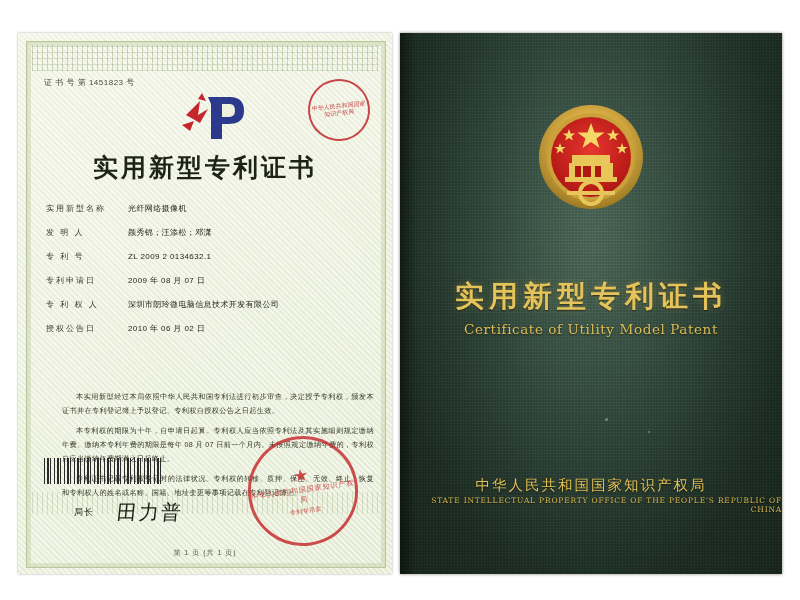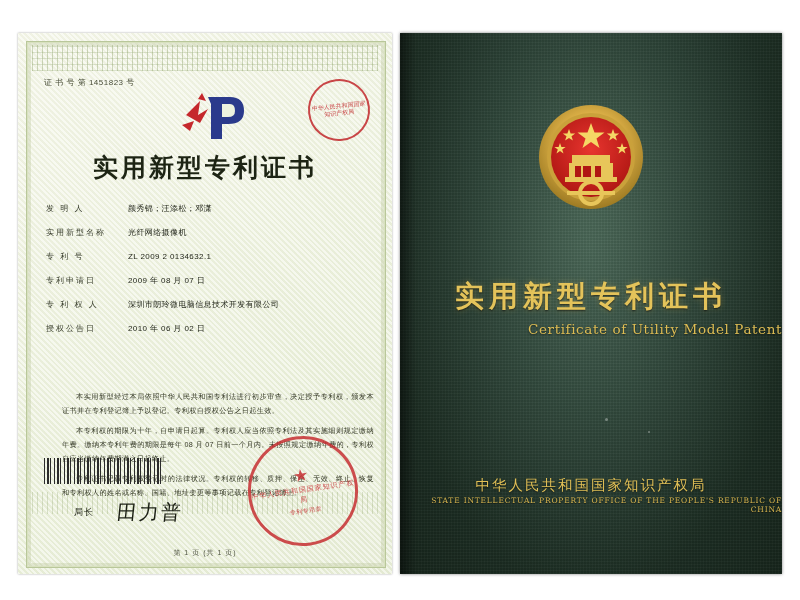--- a/index.html
+++ b/index.html
@@ -250,21 +250,21 @@
     font-size: 29px;
     font-weight: bold;
     letter-spacing: 5px;
     color: #e4c35a;
     text-shadow: 0 1px 2px rgba(0,0,0,0.6), 0 0 6px rgba(228,195,90,0.35);
     z-index: 3;
   }
   .cover-title-en {
     position: absolute;
     left: 0; right: 0; top: 288px;
-    text-align: right;
+    text-align: center;
     font-family: "DejaVu Serif", serif;
     font-size: 13.5px;
     letter-spacing: 0.6px;
     color: #ddbc54;
     text-shadow: 0 1px 2px rgba(0,0,0,0.55);
     z-index: 3;
   }
   .cover-org-cn {
     position: absolute;
     left: 0; right: 0; bottom: 79px;
@@ -326,26 +326,26 @@
     </div>
 
     <div class="red-seal-top">
       <span>中华人民共和国国家知识产权局</span>
     </div>
 
     <div class="cert-title">实用新型专利证书</div>
 
     <div class="field-list">
       <div class="field-row">
+        <div class="field-label">实用新型名称</div>
+        <div class="field-value">光纤网络摄像机</div>
+      </div>
+      <div class="field-row">
         <div class="field-label">发 明 人</div>
         <div class="field-value">颜秀锦；汪添松；邓潇</div>
-      </div>
-      <div class="field-row">
-        <div class="field-label">实用新型名称</div>
-        <div class="field-value">光纤网络摄像机</div>
       </div>
       <div class="field-row">
         <div class="field-label">专 利 号</div>
         <div class="field-value">ZL 2009 2 0134632.1</div>
       </div>
       <div class="field-row">
         <div class="field-label">专利申请日</div>
         <div class="field-value">2009 年 08 月 07 日</div>
       </div>
       <div class="field-row">

